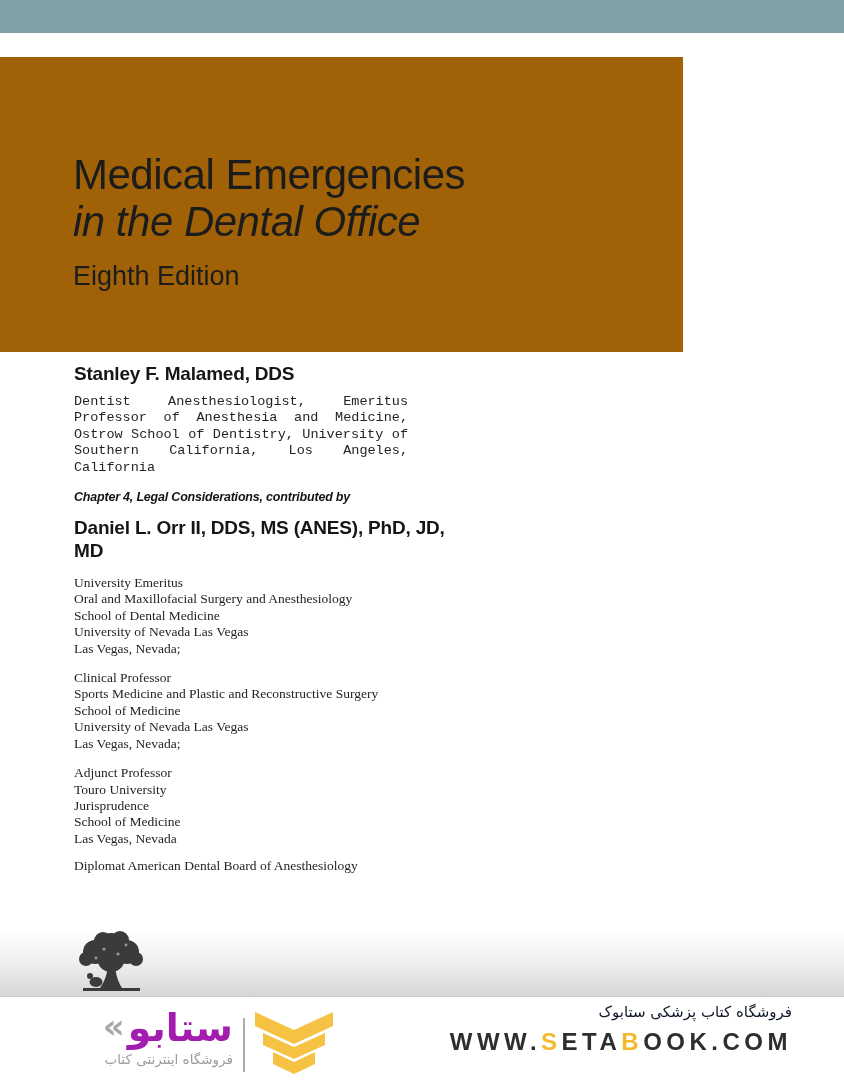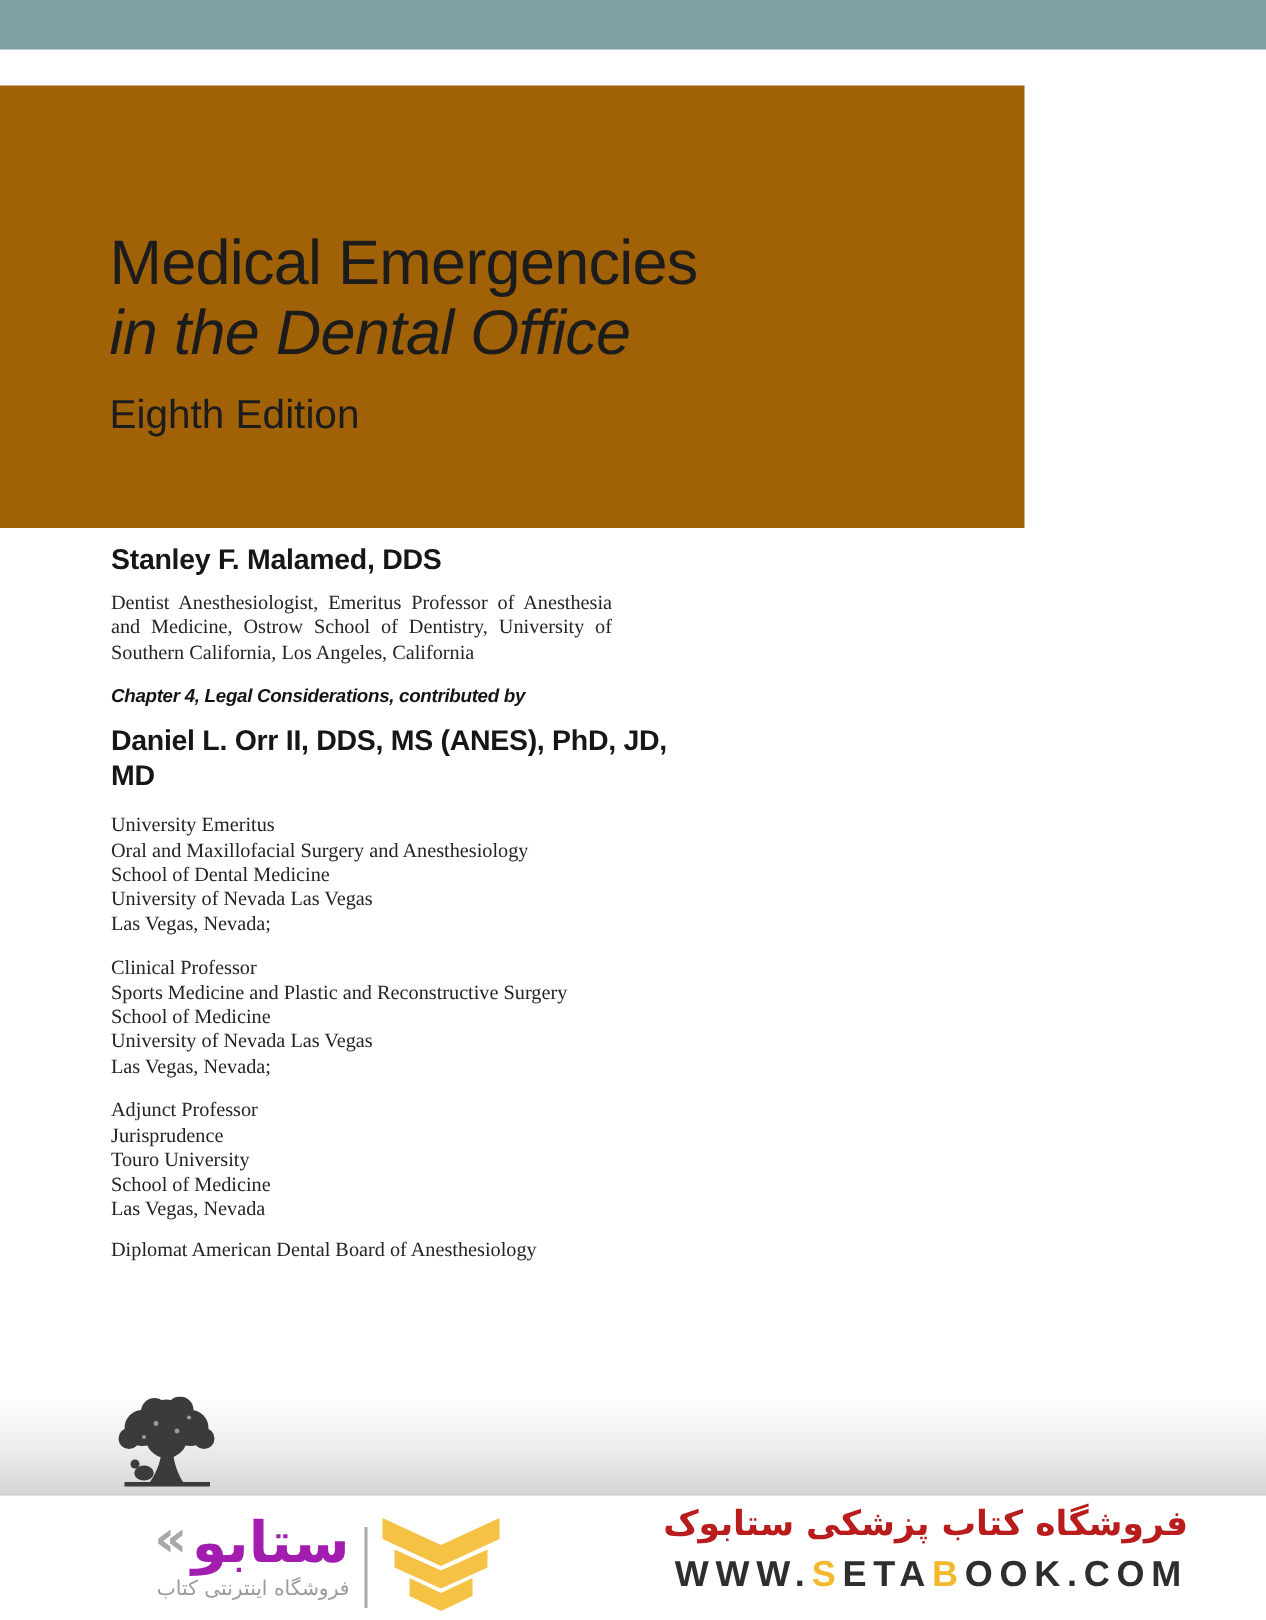--- a/index.html
+++ b/index.html
@@ -21,21 +21,21 @@
   .book-title .t-italic { font-style:italic; }
   .edition { margin-top:16px; font-size:27px; color:#1c1c1c; }
 
   
   .content { position:absolute; top:362px; left:74px; width:345px; }
   .author-h {
     font-family:"Liberation Sans", sans-serif; font-weight:700;
     font-size:19px; line-height:23px; color:#161616; letter-spacing:-0.2px;
   }
   .author-h.wide { width:400px; }
-  .serif { font-family:Liberation Serif, serif; font-size:13.5px; line-height:16.4px; color:#242424; }
+  .serif { font-family:Liberation Mono, monospace; font-size:13.5px; line-height:16.4px; color:#242424; }
   .affiliation { margin-top:9px; width:334px; text-align:justify; }
   .contrib-note {
     margin-top:14px; font-style:italic; font-weight:700; font-size:12.5px;
     letter-spacing:-0.2px; color:#141414;
   }
   .h-gap { margin-top:12px; }
   .addr-block { margin-top:13px; }
   .addr-block .line { font-family:"Liberation Serif", serif; font-size:13.5px; line-height:16.4px; color:#242424; }
   .timothy { margin-top:23px; }
   .cred-block { margin-top:11px; }
@@ -63,22 +63,22 @@
   }
   .brand-tagline {
     margin-top:1px; text-align:right; direction:rtl;
     font-family:"DejaVu Sans", sans-serif; font-size:13.5px; color:#9b9b9b;
   }
   .logo-divider { position:absolute; left:243px; top:20px; width:2px; height:54px; background:#ababab; }
   .chevron-emblem { position:absolute; left:254px; top:12px; }
 
   .store-col { position:absolute; right:52px; top:5px; text-align:right; }
   .store-line {
-    font-family:"DejaVu Sans", sans-serif; font-weight:700; font-size:23px;
-    color:#b91c1c; direction:rtl;
+    font-family:"DejaVu Sans", sans-serif; font-weight:400; font-size:15px;
+    color:#0f172a; direction:rtl;
   }
   .website-line {
     margin-top:7px; font-family:"Liberation Sans", sans-serif; font-weight:700;
     font-size:24px; letter-spacing:4.5px; color:#2e2e2e; white-space:nowrap;
   }
   .website-line .accent { color:#f2b92c; }
 </style>
 </head>
 <body>
 
@@ -110,22 +110,22 @@
       </div>
     <div class="addr-block">
         <div class="line">Clinical Professor</div>
         <div class="line">Sports Medicine and Plastic and Reconstructive Surgery</div>
         <div class="line">School of Medicine</div>
         <div class="line">University of Nevada Las Vegas</div>
         <div class="line">Las Vegas, Nevada;</div>
       </div>
     <div class="addr-block">
         <div class="line">Adjunct Professor</div>
+        <div class="line">Touro University</div>
         <div class="line">Jurisprudence</div>
-        <div class="line">Touro University</div>
         <div class="line">School of Medicine</div>
         <div class="line">Las Vegas, Nevada</div>
       </div>
 
     <div class="cred-block">
         <div class="line">Diplomat American Dental Board of Anesthesiology</div>
       </div>
   </main>
 
   <div class="pub-band">

